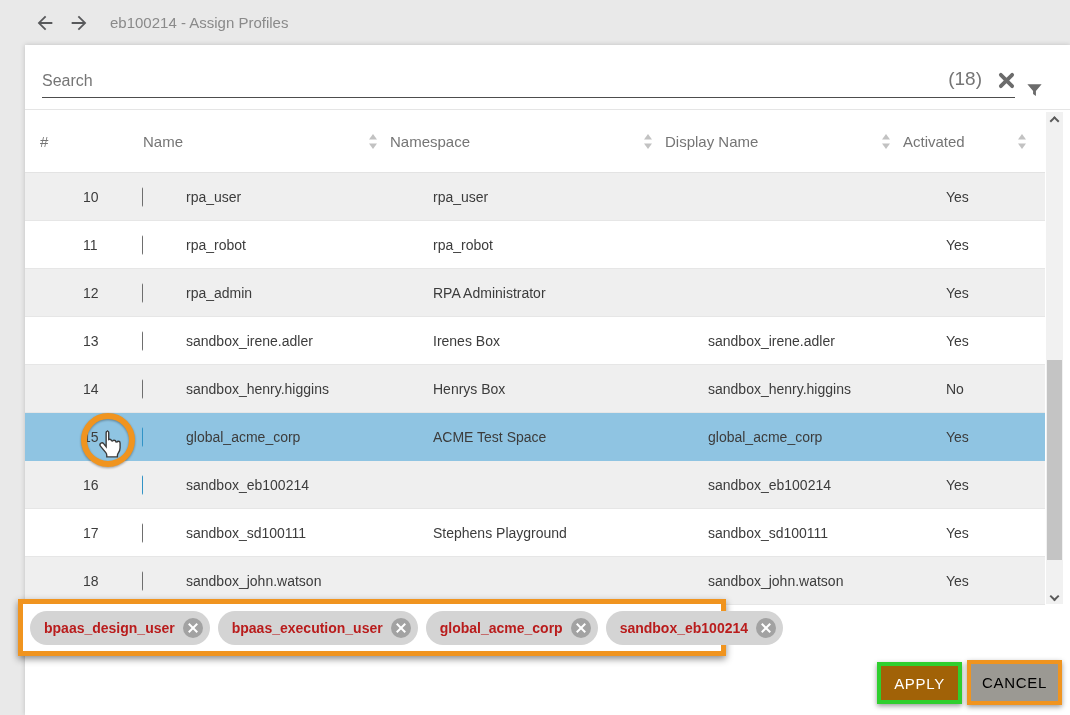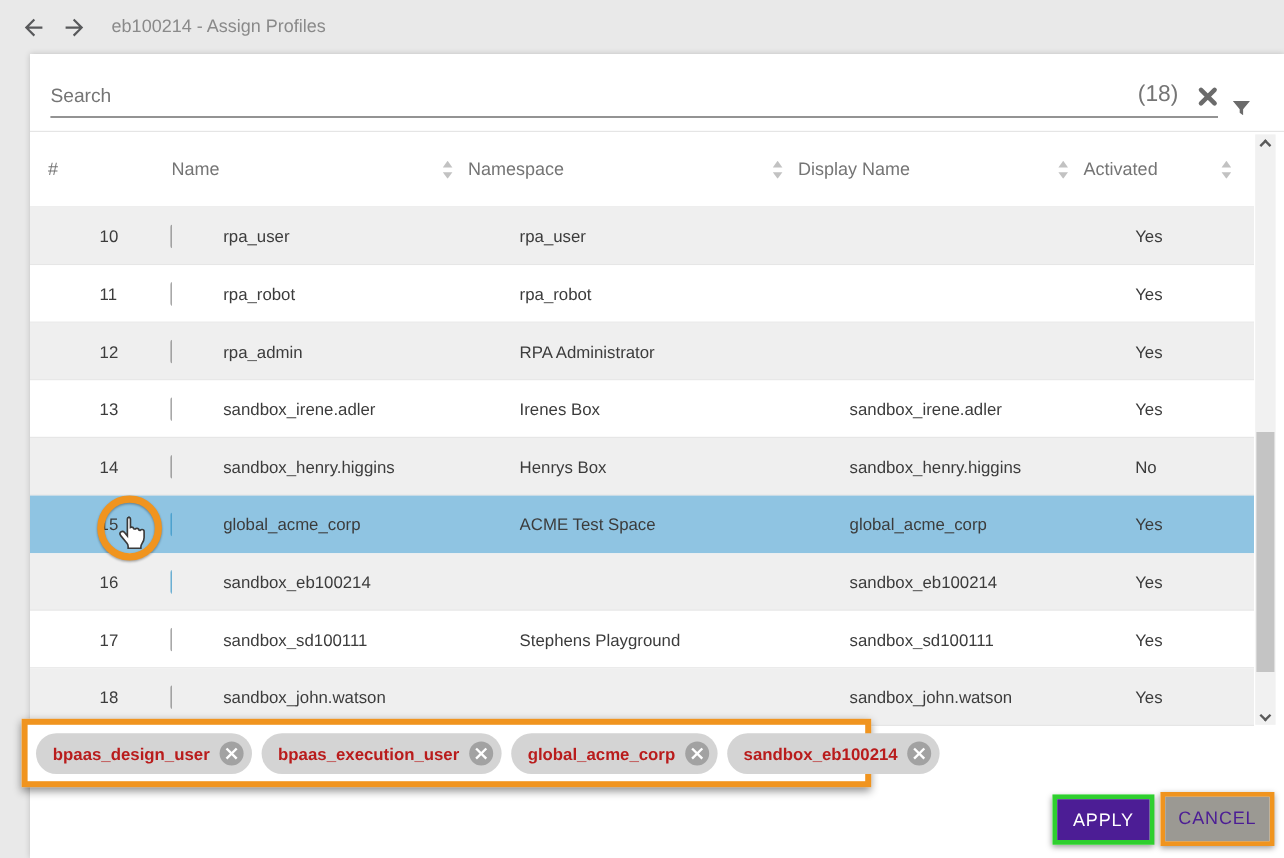--- a/index.html
+++ b/index.html
@@ -7,21 +7,21 @@
   body {
     position:relative;
     background:#e9e9e9;
     font-family:"Liberation Sans", sans-serif;
     overflow:hidden;
   }
 
   
   .top-header {
     position:absolute; left:0; top:0; width:100%; height:45px;
-    display:flex; align-items:center; padding-left:17px;border-radius:13px;
+    display:flex; align-items:center; padding-left:34px;border-radius:13px;
   }
   .nav-arrow { width:24px; height:24px; margin-right:10px; cursor:pointer; display:flex; align-items:center; }
   .top-title { font-size:15px; color:#8a8a8a; margin-left:8px; }
 
   
   .card {
     position:absolute; left:25px; top:45px; right:0; bottom:0;
     background:#fff; box-shadow:0 0 5px rgba(0,0,0,0.18);
   }
 
@@ -104,31 +104,31 @@
   }
   .chip-remove::before { transform:rotate(45deg); }
   .chip-remove::after { transform:rotate(-45deg); }
 
   
   .apply-annot {
     position:absolute; left:877px; top:662px; border:4px solid #2fcf2f; z-index:5;
     box-shadow:0 2px 5px rgba(0,0,0,0.4);
   }
   .apply-btn {
-    width:77px; height:34px; background:#4c1d95; color:#fff;
+    width:77px; height:34px; background:#a16207; color:#fff;
     font-size:15px; font-weight:500; letter-spacing:0.7px;
     display:flex; align-items:center; justify-content:center; cursor:pointer;
     font-family:"Liberation Sans", sans-serif; border:none;text-align:right;
   }
   .cancel-annot {
     position:absolute; left:967px; top:660px; border:4px solid #f0941f; z-index:5;
     box-shadow:0 2px 5px rgba(0,0,0,0.4);
   }
   .cancel-btn {
-    width:87px; height:37px; background:#9b9993; color:#4c1d95;
+    width:87px; height:37px; background:#9b9993; color:#000000;
     font-size:15px; font-weight:500; letter-spacing:0.7px;
     display:flex; align-items:center; justify-content:center; cursor:pointer;
     font-family:"Liberation Sans", sans-serif; border:none;
   }
 </style>
 </head>
 <body>
 
 <div class="top-header">
   <span class="nav-arrow">

